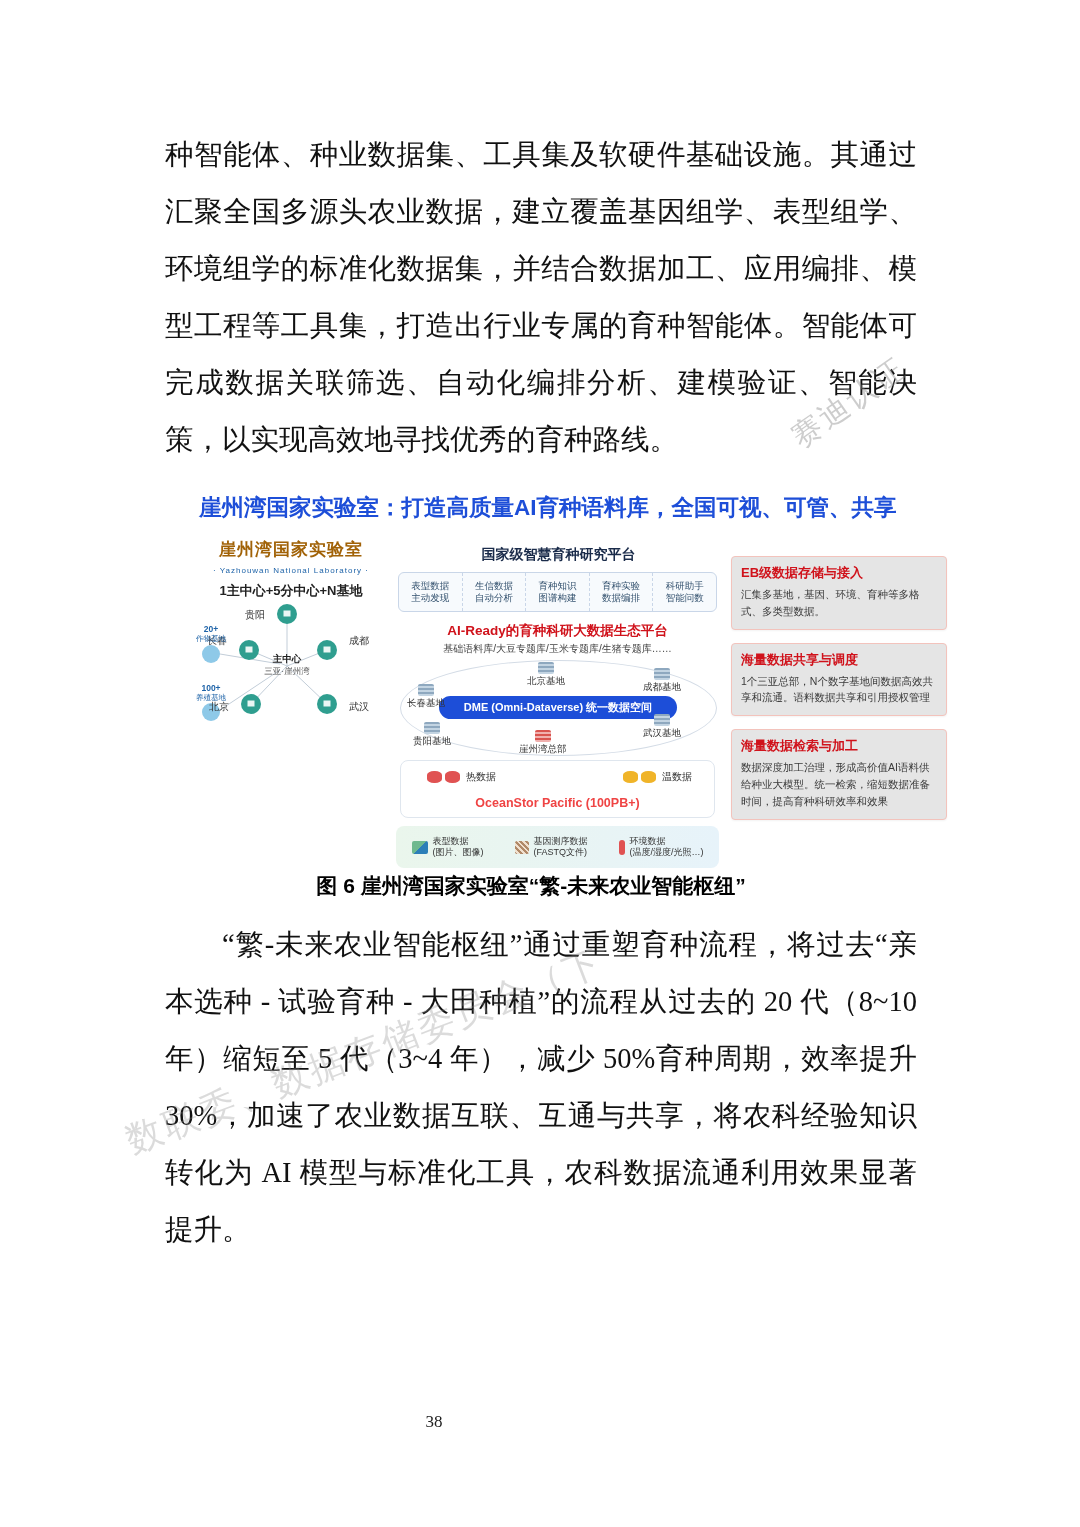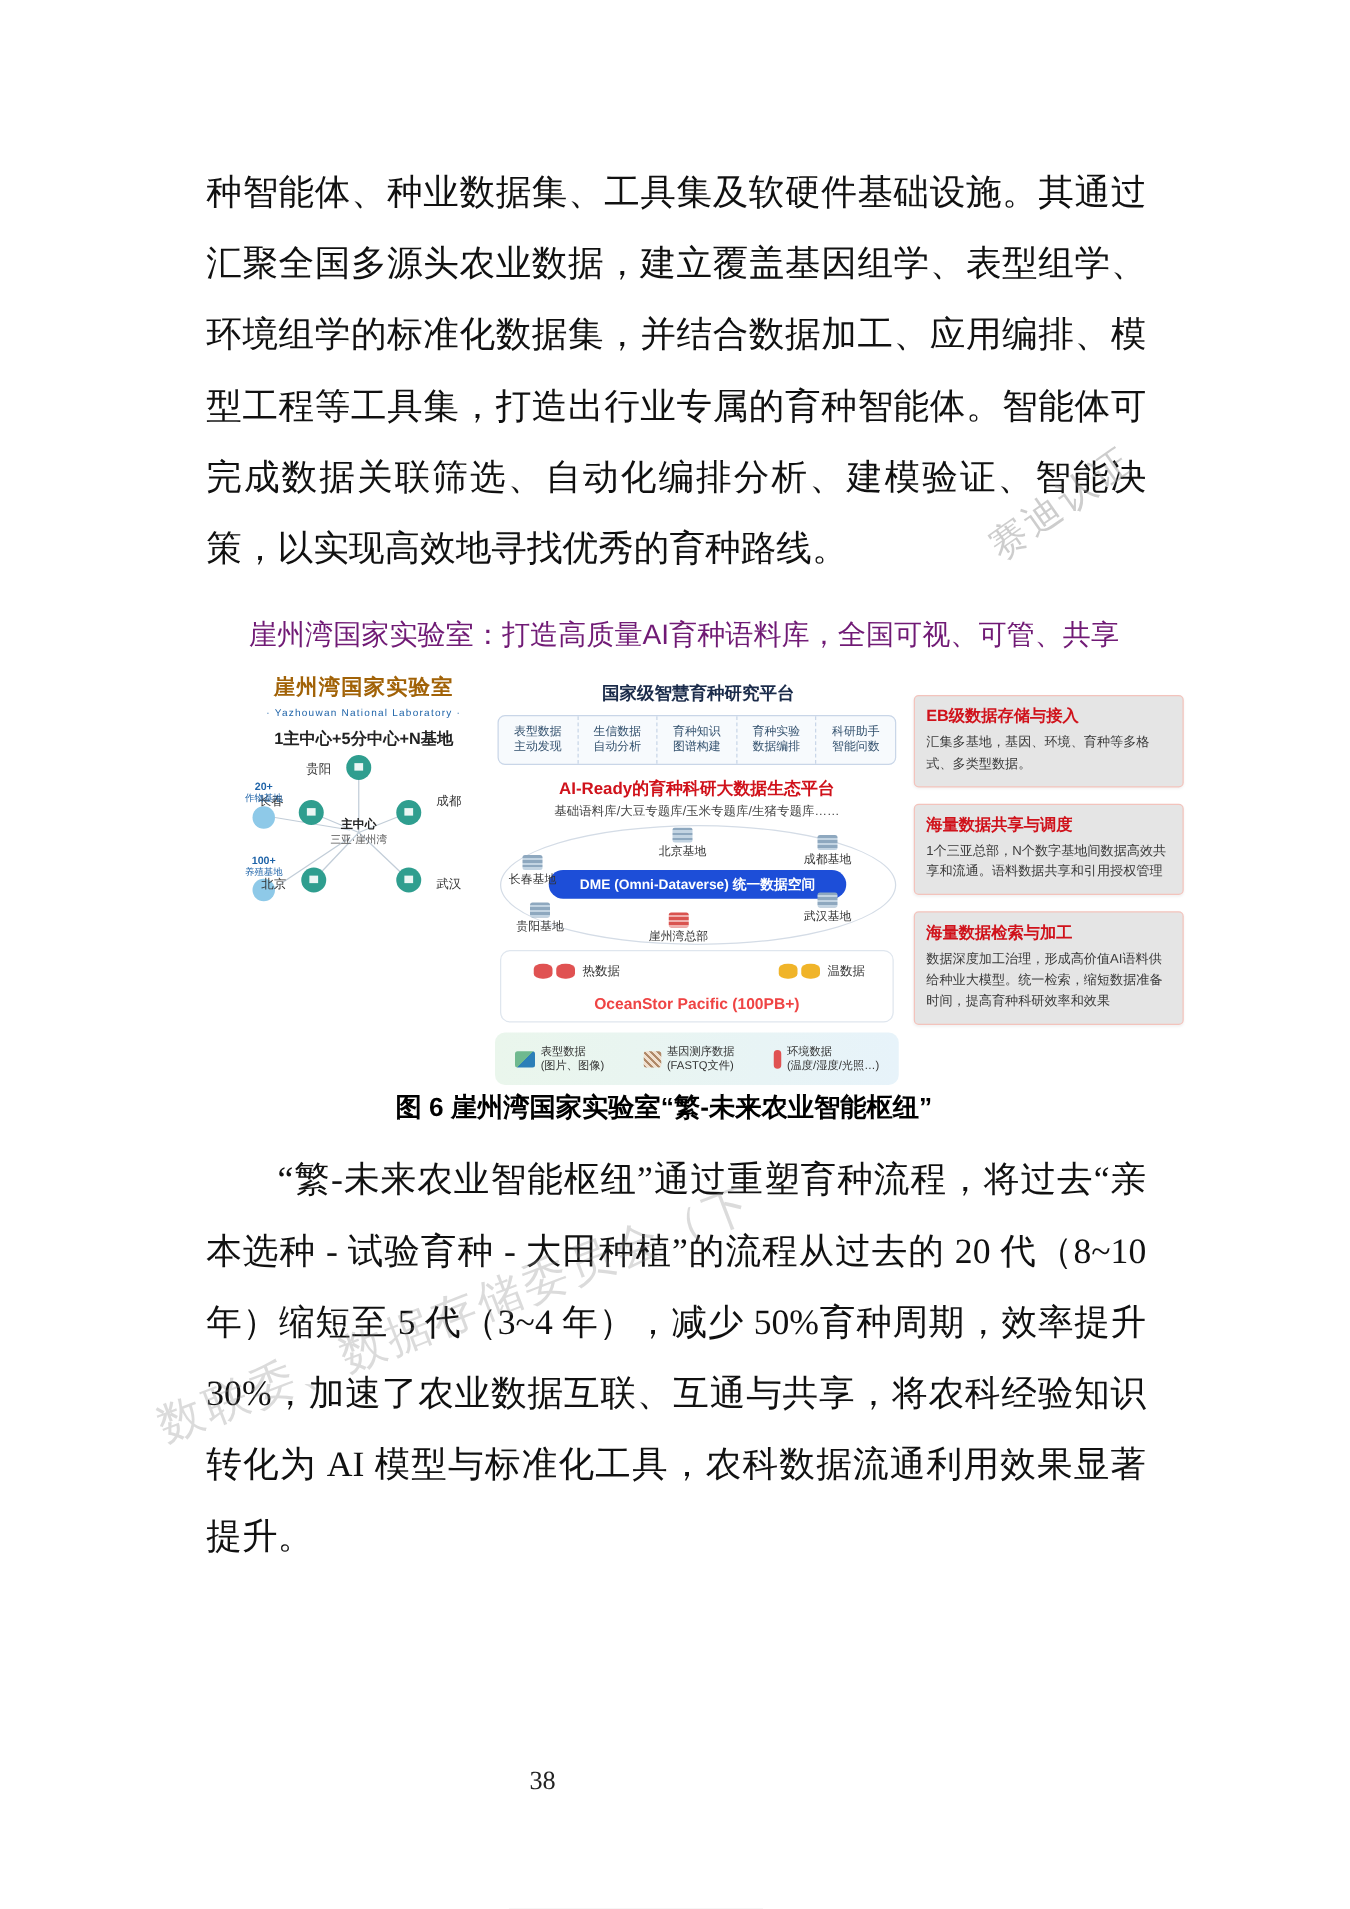--- a/index.html
+++ b/index.html
@@ -11,21 +11,21 @@
   .para {
     position:absolute; left:165px; width:752px;
     font-size:28.5px; line-height:57px; text-align:justify; color:#111;
   }
   #p1 { top:126px; }
   #p2 { top:916px; text-indent:57px; }
 
   .fig-title {
     position:absolute; left:199px; top:492px; width:760px;
     font-family:"Liberation Sans","DejaVu Sans",sans-serif;
-    font-weight:normal; font-size:22.5px; color:#701a75;
+    font-weight:bold; font-size:22.5px; color:#1d4ed8;
   }
 
   .figure { position:absolute; left:175px; top:534px; width:780px; height:332px;
     font-family:"Liberation Sans","DejaVu Sans",sans-serif; }
 
   
   .logo-title { position:absolute; left:18px; top:4px; width:196px; text-align:center;
     color:#a16207; font-size:17px; font-weight:bold; letter-spacing:1px;
     font-family:"Liberation Serif",serif; }
   .logo-sub { position:absolute; left:18px; top:32px; width:196px; text-align:center;
@@ -87,21 +87,21 @@
     flex-direction:column; gap:13px; }
   .panel { border:1px solid #f3c3bc; background:#e5e5e5; border-radius:4px;
     padding:7px 9px 9px; box-shadow:0 1px 2px rgba(0,0,0,0.05); box-sizing:border-box; }
   .panel-title { color:#d0121b; font-weight:bold; font-size:13px; margin-bottom:4px; }
   .panel-body { font-size:10.5px; color:#3a3a3a; line-height:1.6; }
 
   .caption { position:absolute; left:0; top:872px; width:1062px; text-align:center;
     font-family:"Liberation Sans","DejaVu Sans",sans-serif; font-weight:bold;
     font-size:21px; color:#000; }
   .pagenum { position:absolute; left:0; top:1412px; width:868px; text-align:center;
-    font-size:21px; color:#222; }
+    font-size:17px; color:#222; }
 
   .wm { position:absolute; color:#8a8a8a; pointer-events:none; white-space:nowrap;
     font-family:"Liberation Sans",sans-serif; z-index:9; }
   #wm1 { left:795px; top:420px; font-size:30px; opacity:0.42; transform:rotate(-35deg);
     transform-origin:left center; letter-spacing:3px; }
   #wm2 { left:128px; top:1118px; font-size:36px; opacity:0.30; transform:rotate(-21deg);
     transform-origin:left center; letter-spacing:3px; }
 </style>
 </head>
 <body>

